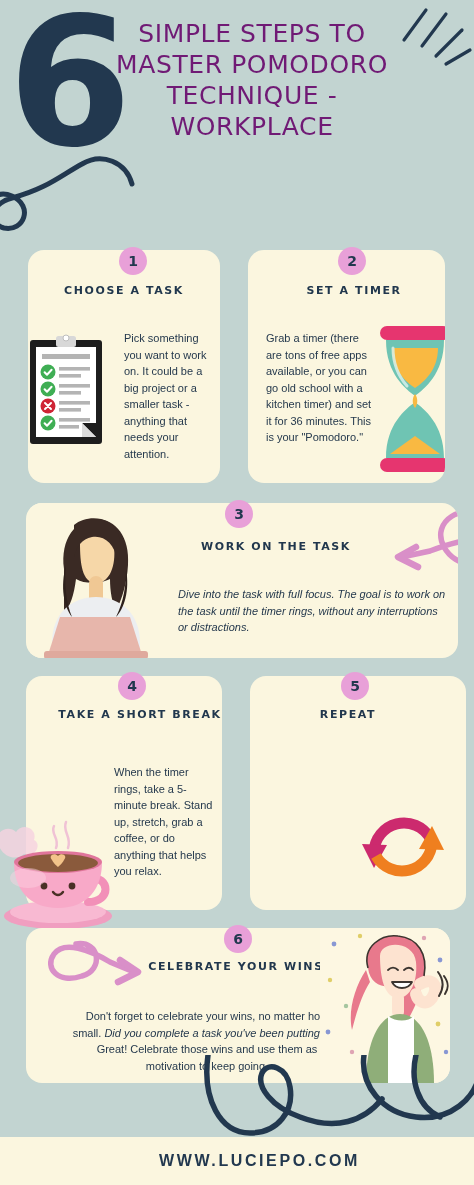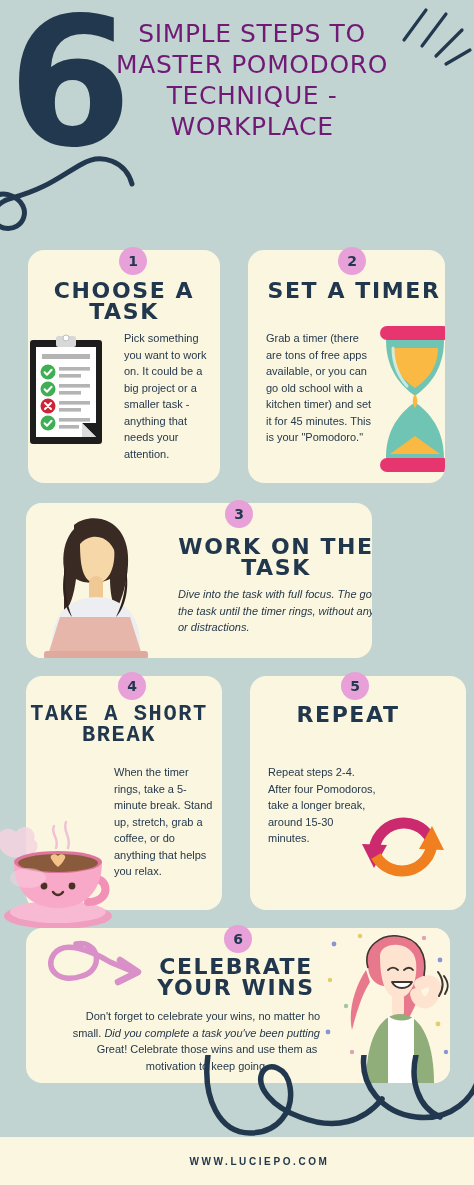--- a/index.html
+++ b/index.html
@@ -77,21 +77,21 @@
     font-size: 14px;
     display: flex;
     align-items: center;
     justify-content: center;
     z-index: 5;
   }
   .card-title {
     color: #21374d;
     font-family: "DejaVu Sans", sans-serif;
     font-weight: 800;
-    font-size: 22px;
+    font-size: 11px;
     letter-spacing: 1.6px;
     line-height: 21px;
     text-transform: uppercase;
     text-align: center;
   }
   .card-body {
     color: #25394d;
     font-size: 11px;
     line-height: 16.5px;
     font-family: "Liberation Sans", sans-serif;
@@ -102,27 +102,27 @@
   #card-1 { left: 28px; top: 250px; width: 192px; height: 233px; }
   #card-1 .card-title { position: absolute; left: 8px; top: 30px; width: 176px; }
   #card-1 .card-body  { position: absolute; left: 96px; top: 80px; width: 92px; }
 
   
   #card-2 { left: 248px; top: 250px; width: 197px; height: 233px; }
   #card-2 .card-title { position: absolute; left: 16px; top: 30px; width: 180px; }
   #card-2 .card-body  { position: absolute; left: 18px; top: 80px; width: 110px; }
 
   
-  #card-3 { left: 26px; top: 503px; width: 346px; height: 155px; }
+  #card-3 { left: 26px; top: 503px; width: 432px; height: 155px; }
   #card-3 .card-title { position: absolute; left: 120px; top: 33px; width: 260px; }
   #card-3 .card-body  { position: absolute; left: 152px; top: 83px; width: 270px; text-align: left; font-style: italic; }
 
   
   #card-4 { left: 26px; top: 676px; width: 196px; height: 234px; }
-  #card-4 .card-title { position: absolute; left: 3px; top: 28px; width: 180px; font-family: Liberation Mono, monospace; }
+  #card-4 .card-title { position: absolute; left: 24px; top: 28px; width: 180px; }
   #card-4 .card-body  { position: absolute; left: 88px; top: 88px; width: 100px; }
 
   
   #card-5 { left: 250px; top: 676px; width: 216px; height: 234px; }
   #card-5 .card-title { position: absolute; left: 8px; top: 28px; width: 180px; }
   #card-5 .card-body  { position: absolute; left: 18px; top: 88px; width: 108px; }
 
   
   #card-6 { left: 26px; top: 928px; width: 424px; height: 155px; }
   #card-6 .card-title { position: absolute; left: 110px; top: 28px; width: 200px; text-align: center; }
@@ -134,21 +134,21 @@
     left: 0; bottom: 0;
     width: 474px;
     height: 48px;
     background: #fbf6df;
     display: flex;
     align-items: center;
     justify-content: center;
   }
   #footer-url {
     color: #22384f;
-    font-size: 10px;
+    font-size: 16px;
     letter-spacing: 2.6px;
     font-family: "Liberation Sans", sans-serif;
     font-weight: 600;
     margin-left: 45px;
   }
 
   .art { position: absolute; }
 </style>
 </head>
 <body>
@@ -210,21 +210,21 @@
         <rect x="47" y="95" width="20" height="3.6" fill="#b4b4b4"></rect>
       </g>
       <path d="M70 93 L84 93 L84 107 Z" fill="#1d1d1d"></path>
       <path d="M70 93 L84 107 L70 107 Z" fill="#dcdcdc"></path>
     </svg>
   </div>
 
   <div class="badge" style="left:338px; top:247px;">2</div>
   <div class="card" id="card-2">
     <div class="card-title">SET A TIMER</div>
-    <div class="card-body">Grab a timer (there are tons of free apps available, or you can go old school with a kitchen timer) and set it for 45 minutes. This is your "Pomodoro."</div>
+    <div class="card-body">Grab a timer (there are tons of free apps available, or you can go old school with a kitchen timer) and set it for 36 minutes. This is your "Pomodoro."</div>
 
     <svg class="art" style="left:128px; top:76px;" width="78" height="146" viewBox="0 0 78 146">
       <rect x="4" y="0" width="70" height="14" rx="7" fill="#e6356f"></rect>
       <rect x="4" y="132" width="70" height="14" rx="7" fill="#e6356f"></rect>
       <path d="M10 14 L68 14 C68 48, 48 63, 39 70 C30 63, 10 48, 10 14 Z" fill="#6fc4b3"></path>
       <path d="M10 132 L68 132 C68 98, 48 83, 39 76 C30 83, 10 98, 10 132 Z" fill="#6fc4b3"></path>
       <path d="M16 22 L62 22 C62 44, 48 56, 39 62 C30 56, 16 44, 16 22 Z" fill="#f9b942"></path>
       <path d="M39 110 L64 128 L14 128 Z" fill="#f9b942"></path>
       <path d="M39 68 C42 72, 42 78, 39 82 C36 78, 36 72, 39 68 Z" fill="#f9b942"></path>
       <path d="M17 22 C17 40, 24 52, 31 60" stroke="#d8f0ea" stroke-width="3" fill="none" stroke-linecap="round" opacity="0.85"></path>
@@ -274,21 +274,20 @@
     <path d="M60 42 C56 38, 62 34, 66 38 C70 34, 76 38, 72 42 C70 46, 66 49, 66 49 C66 49, 62 46, 60 42 Z" fill="#f3c38a"></path>
     <circle cx="52" cy="68" r="3.4" fill="#4a3026"></circle>
     <circle cx="80" cy="68" r="3.4" fill="#4a3026"></circle>
     <path d="M61 74 C64 78, 68 78, 71 74" fill="none" stroke="#4a3026" stroke-width="2.4" stroke-linecap="round"></path>
     <ellipse cx="36" cy="60" rx="18" ry="10" fill="#fdd2e3" opacity="0.45"></ellipse>
   </svg>
 
   <div class="badge" style="left:341px; top:672px;">5</div>
   <div class="card" id="card-5">
     <div class="card-title">REPEAT</div>
-    <div class="card-body">Repeat steps 2-4. After four Pomodoros, take a longer break, around 15-30 minutes.</div>
 
     <svg class="art" style="left:104px; top:122px;" width="98" height="98" viewBox="0 0 98 98">
       <path d="M20 54 A30 30 0 0 1 76 40" fill="none" stroke="#cc2a6e" stroke-width="11" stroke-linecap="butt"></path>
       <path d="M8 46 L20 70 L33 47 Z" fill="#cc2a6e"></path>
       <path d="M78 44 A30 30 0 0 1 22 58" fill="none" stroke="#ef7f1f" stroke-width="11" stroke-linecap="butt"></path>
       <path d="M90 52 L78 28 L65 51 Z" fill="#ef7f1f"></path>
     </svg>
   </div>
 
   <div class="badge" style="left:224px; top:925px;">6</div>

